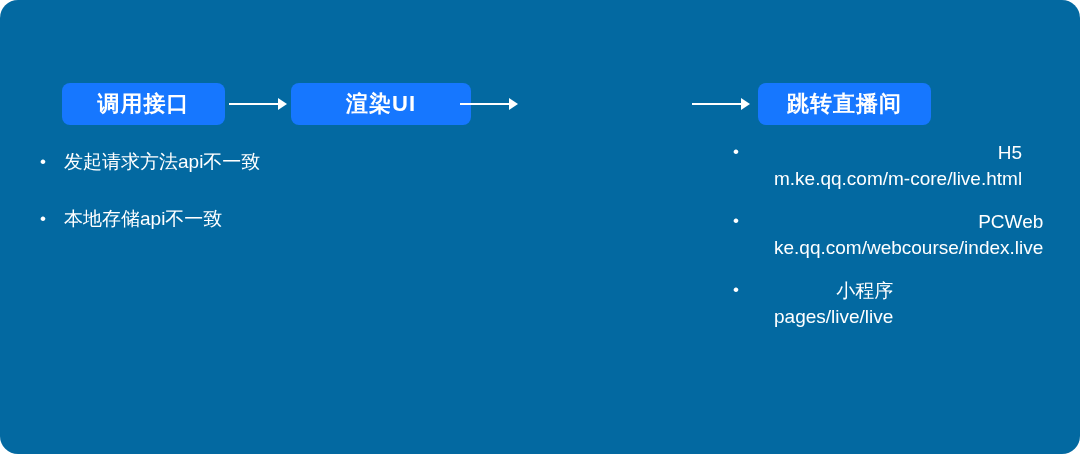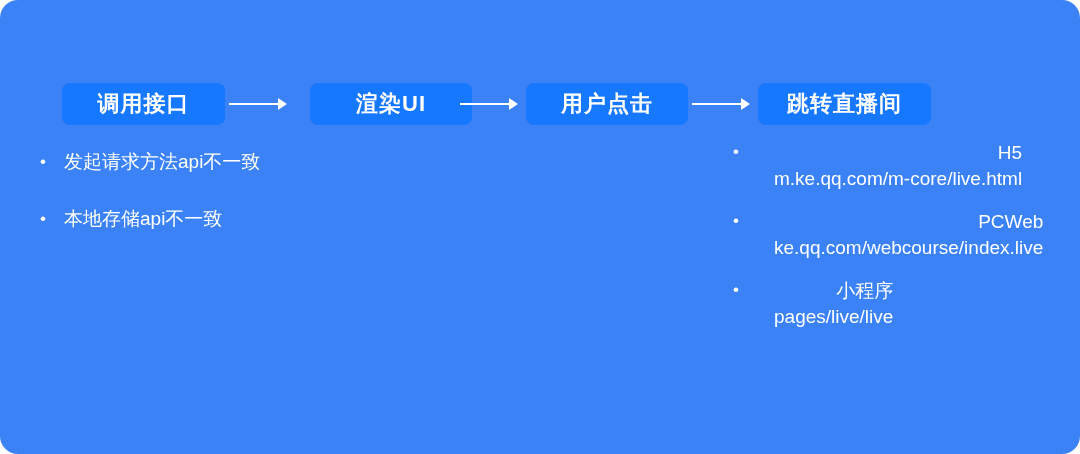--- a/index.html
+++ b/index.html
@@ -12,40 +12,40 @@
   .stage {
     position: relative;
     width: 1080px;
     height: 454px;
     background: #ffffff;
     overflow: hidden;
   }
   .panel {
     position: absolute;
     inset: 0;
-    background: #3b82f6;
+    background: #0369a1;
     border-radius: 18px;
   }
   
   .node {
     position: absolute;
     top: 83px;
     height: 42px;
     background: #1677ff;
     border-radius: 8px;
     color: #ffffff;
     font-size: 22px;
     font-weight: bold;
     display: flex;
     align-items: center;
     justify-content: center;
     letter-spacing: 1px;
   }
   .node-1 { left: 62px;  width: 163px; }
-  .node-2 { left: 310px; width: 162px; }
+  .node-2 { left: 291px; width: 180px; }
   .node-3 { left: 526px; width: 162px; }
   .node-4 { left: 758px; width: 173px; }
   
   .arrow {
     position: absolute;
     top: 103px;
     height: 2px;
     background: #ffffff;
   }
   .arrow::after {
@@ -103,21 +103,20 @@
 
 <div class="stage">
   <div class="panel">
 
     <div class="node node-1">调用接口</div>
     <div class="arrow arrow-1"></div>
 
     <div class="node node-2">渲染UI</div>
     <div class="arrow arrow-2"></div>
 
-    <div class="node node-3">用户点击</div>
     <div class="arrow arrow-3"></div>
 
     <div class="node node-4">跳转直播间</div>
 
     <div class="left-notes">
       <div class="left-item">
         <span class="bullet">•</span>
         <span class="note-text">发起请求方法api不一致</span>
       </div>
       <div class="left-item">

